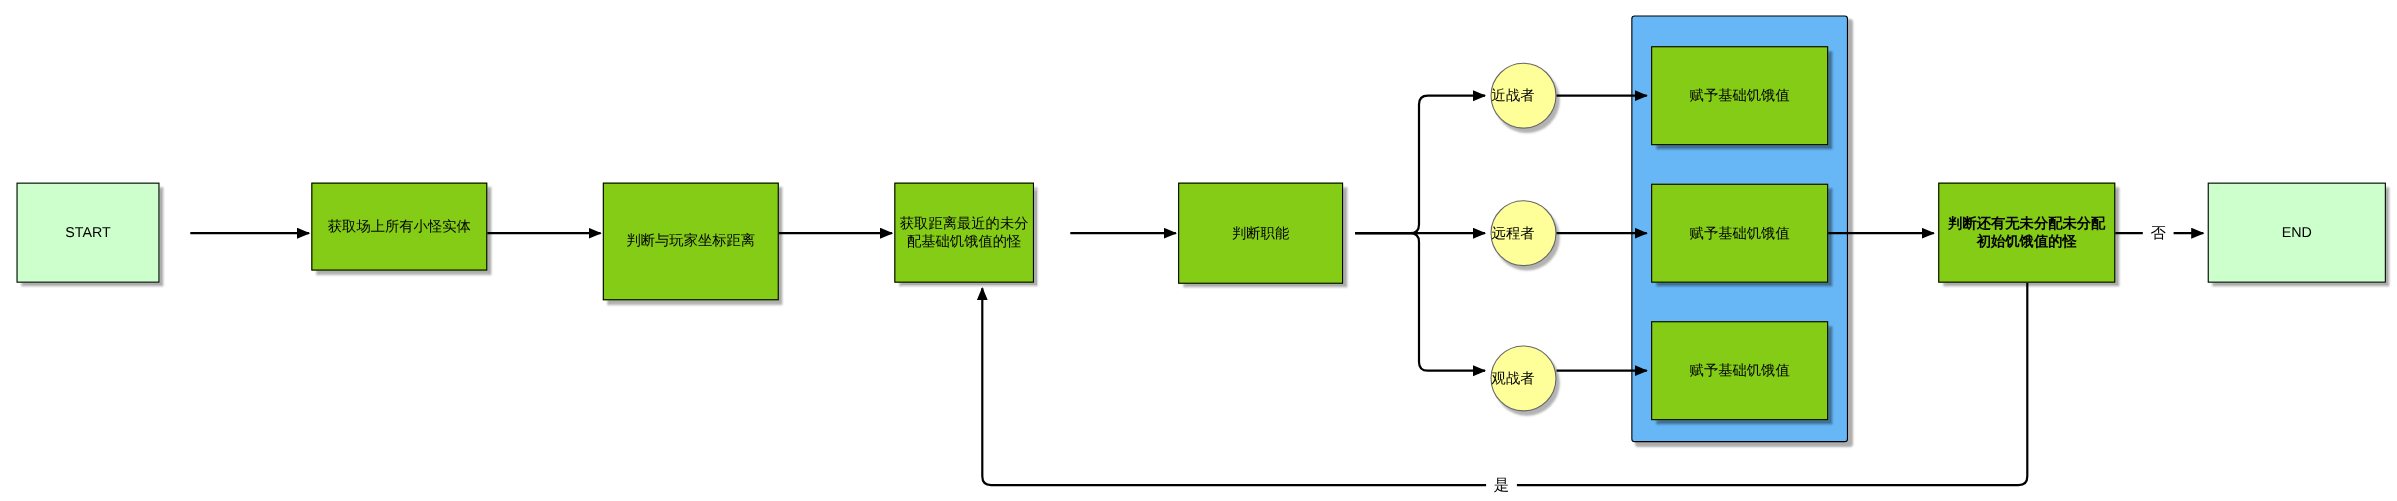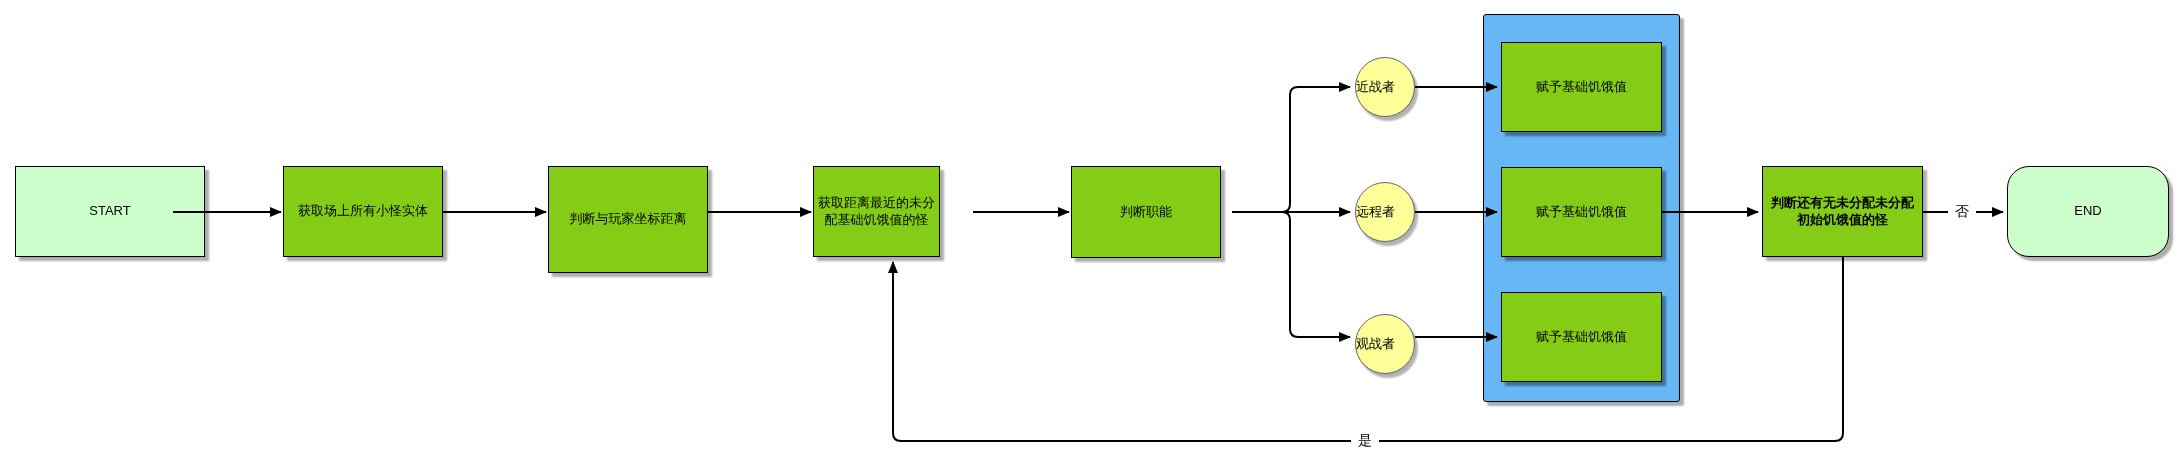--- a/index.html
+++ b/index.html
@@ -63,25 +63,25 @@
     z-index:4;
   }
 </style>
 </head>
 <body>
 
 <div class="canvas">
 
   <div class="container-box" style="left:1483px;top:14px;width:197px;height:388px;"></div>
 
-  <div class="node terminal" style="left:15px;top:166px;width:190px;height:91px;">
+  <div class="node terminal" style="left:15px;top:166px;width:130px;height:91px;">
     <span>START</span>
   </div>
 
-  <div class="node process" style="left:283px;top:166px;width:160px;height:91px;align-items:center;">
+  <div class="node process" style="left:283px;top:166px;width:160px;height:80px;align-items:center;">
     <span>获取场上所有小怪实体</span>
   </div>
 
   <div class="node process" style="left:548px;top:166px;width:160px;height:107px;">
     <span>判断与玩家坐标距离</span>
   </div>
 
   <div class="node process" style="left:813px;top:166px;width:127px;height:91px;">
     <span>获取距离最近的未分配基础饥饿值的怪</span>
   </div>
@@ -107,21 +107,21 @@
     <span>赋予基础饥饿值</span>
   </div>
   <div class="node process inner" style="left:1501px;top:292px;width:161px;height:90px;">
     <span>赋予基础饥饿值</span>
   </div>
 
   <div class="node process" style="left:1762px;top:166px;width:161px;height:91px;font-weight:bold;">
     <span>判断还有无未分配未分配初始饥饿值的怪</span>
   </div>
 
-  <div class="node terminal" style="left:2007px;top:166px;width:162px;height:91px;border-radius:22px;">
+  <div class="node terminal" style="left:2007px;top:166px;width:162px;height:91px;">
     <span>END</span>
   </div>
 
   <svg class="edges" viewBox="0 0 2179 455" xmlns="http://www.w3.org/2000/svg">
     <defs>
       <marker id="arrow" markerUnits="userSpaceOnUse" markerWidth="13" markerHeight="11" refX="11" refY="5" orient="auto">
         <path d="M0,0 L12,5 L0,10 Z" fill="#000"></path>
       </marker>
     </defs>
     <g stroke="#000000" stroke-width="2" fill="none">

